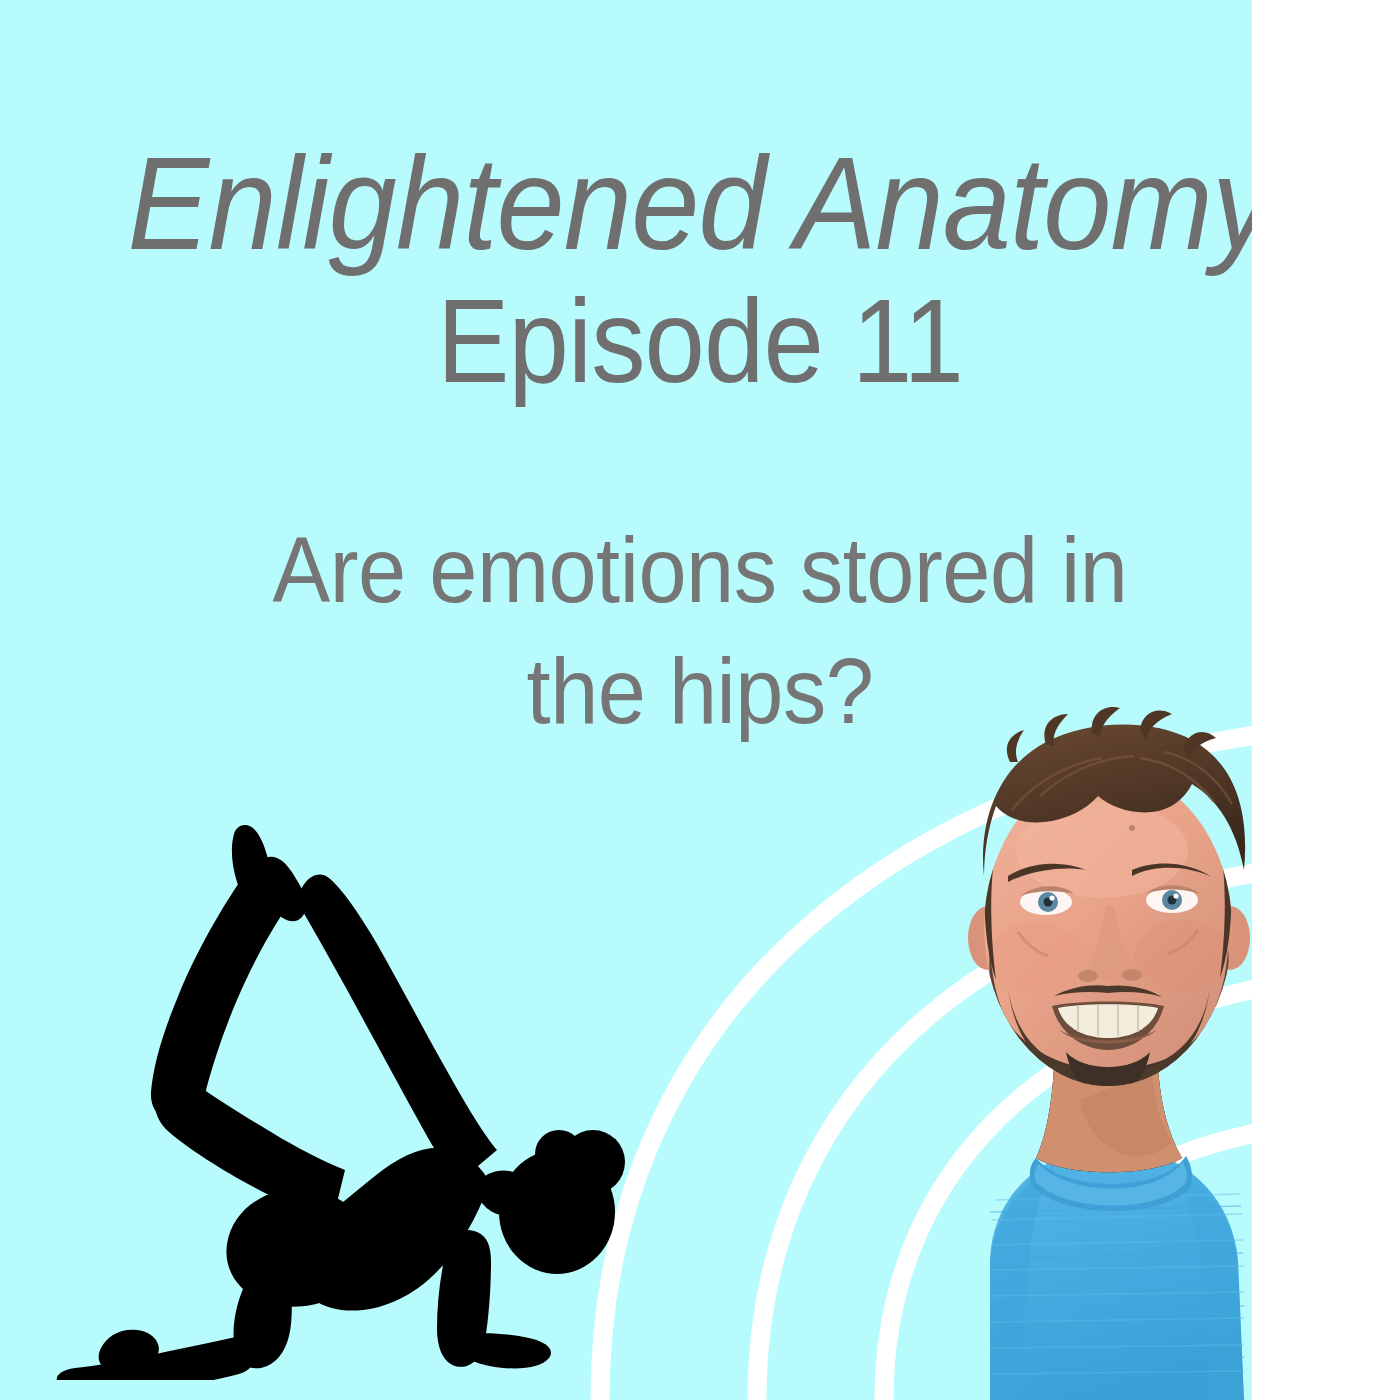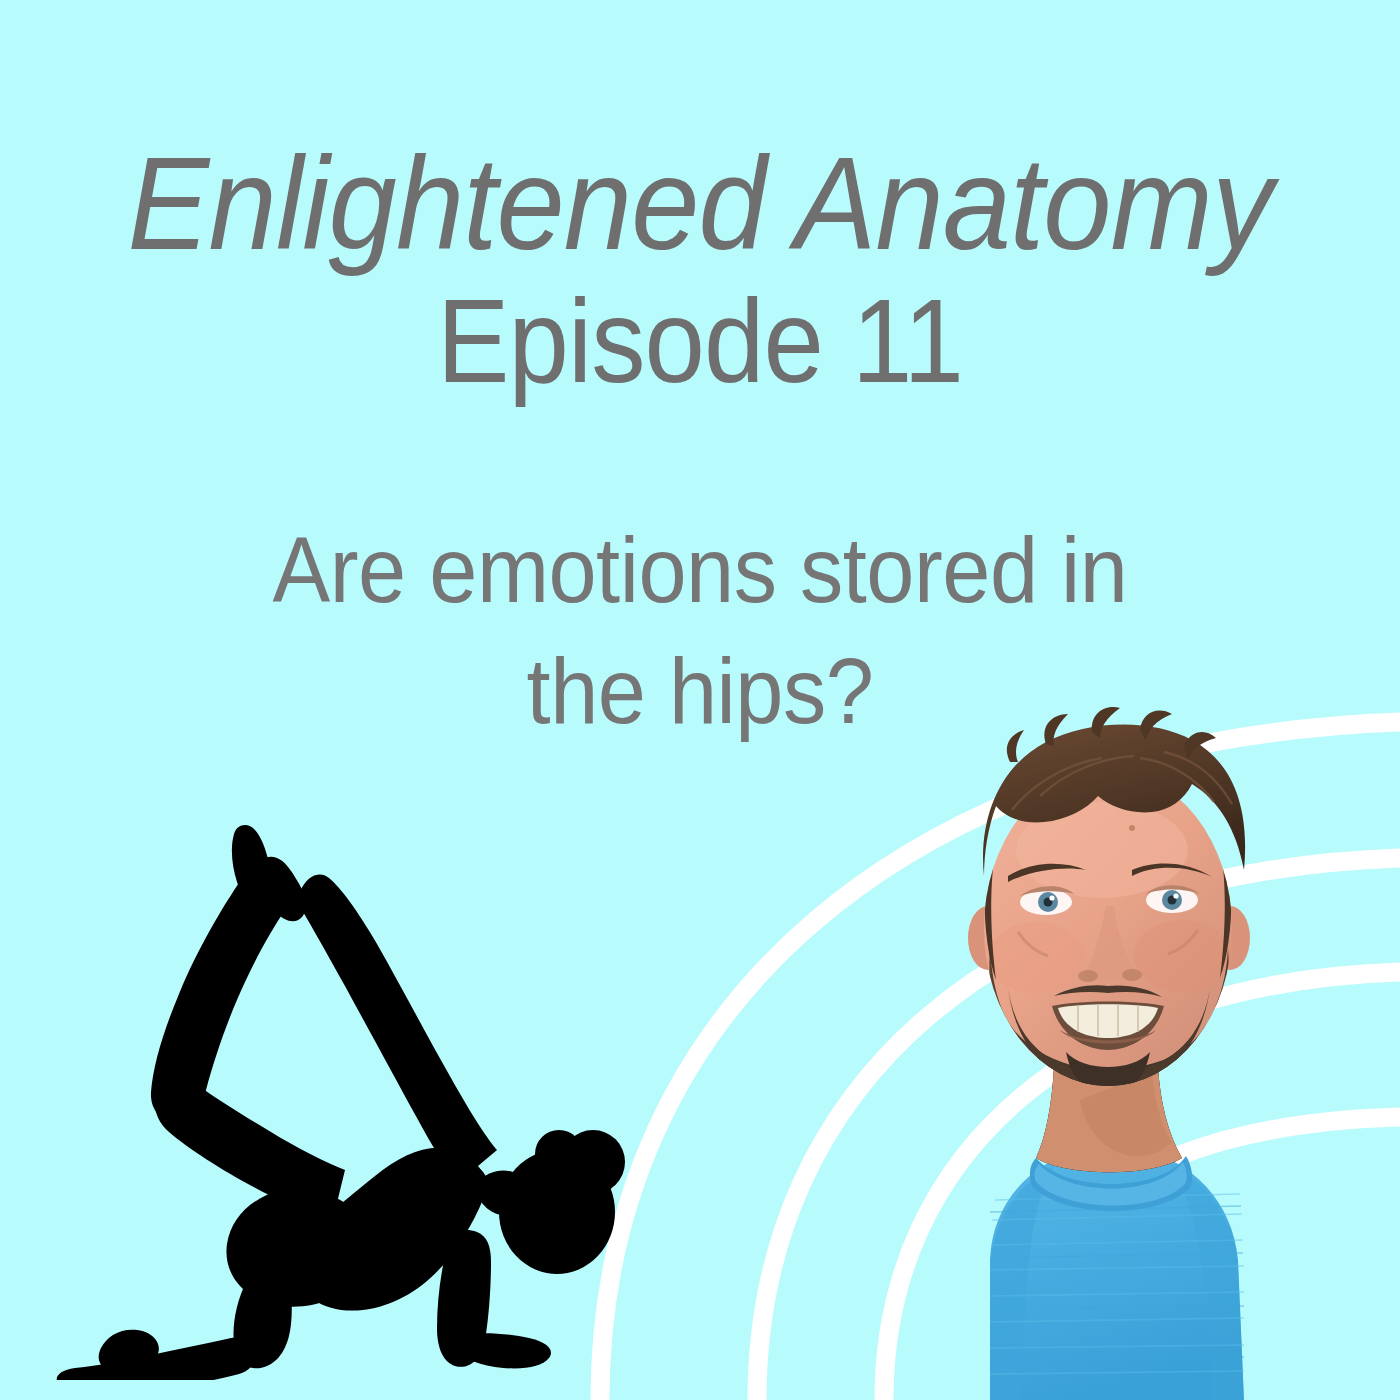--- a/index.html
+++ b/index.html
@@ -2,21 +2,21 @@
 <html><head>
 <meta charset="utf-8">
 <style>
   html, body {
     margin: 0;
     padding: 0;
     background: #ffffff;
   }
   #cover {
     position: relative;
-    width: 1400px;
+    width: 1252px;
     height: 1400px;
     overflow: hidden;
     background: #b8fbfd;
     font-family: "Liberation Sans", sans-serif;
   }
 
   
   .text-stack {
     position: absolute;
     left: 0;

